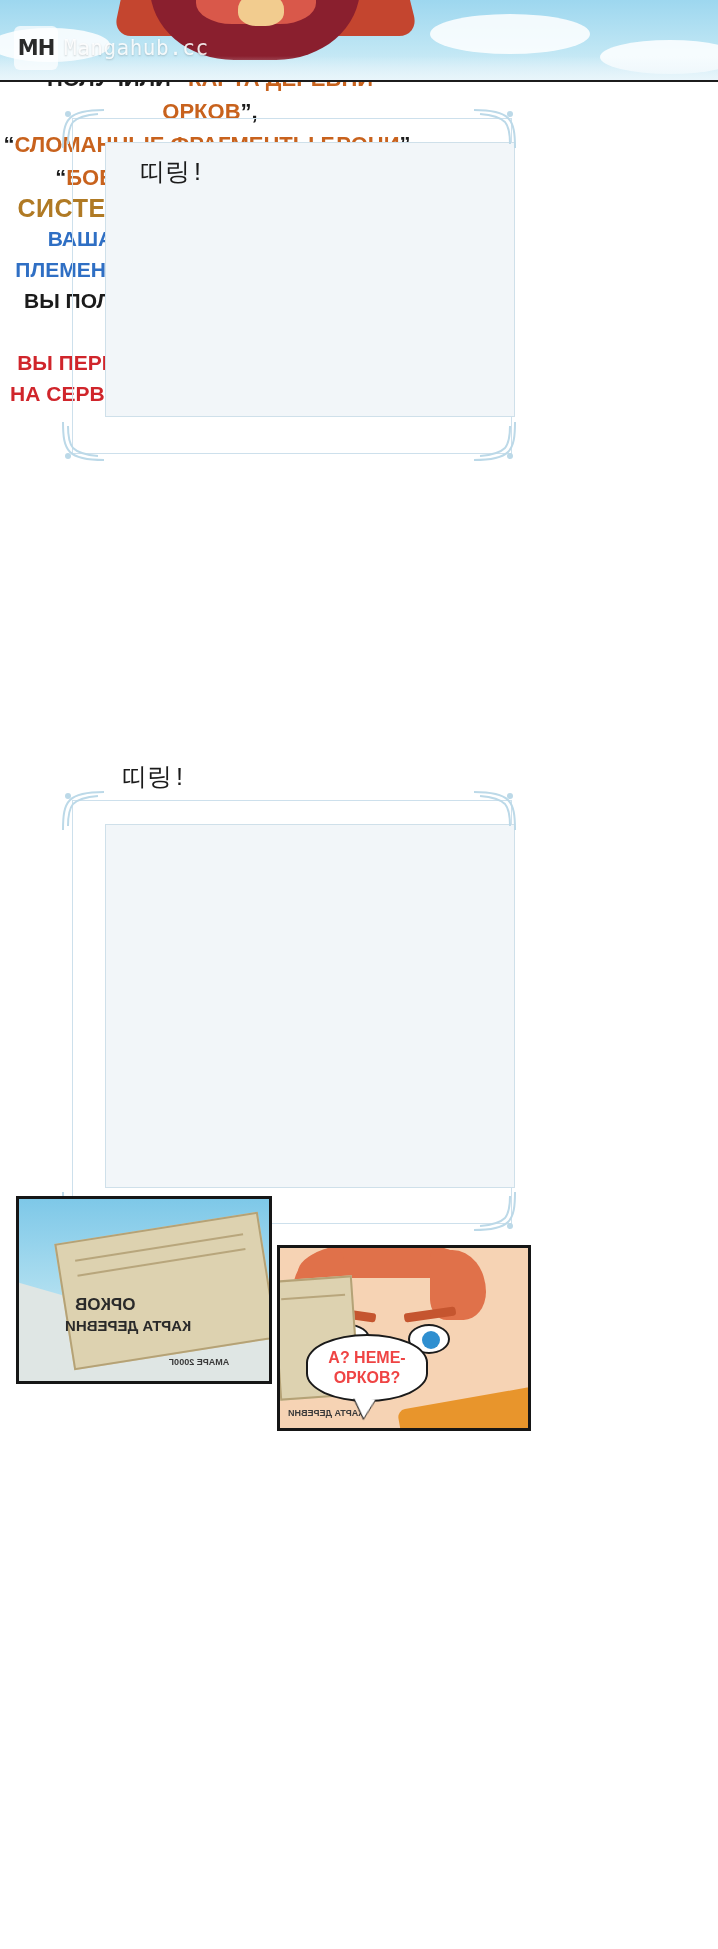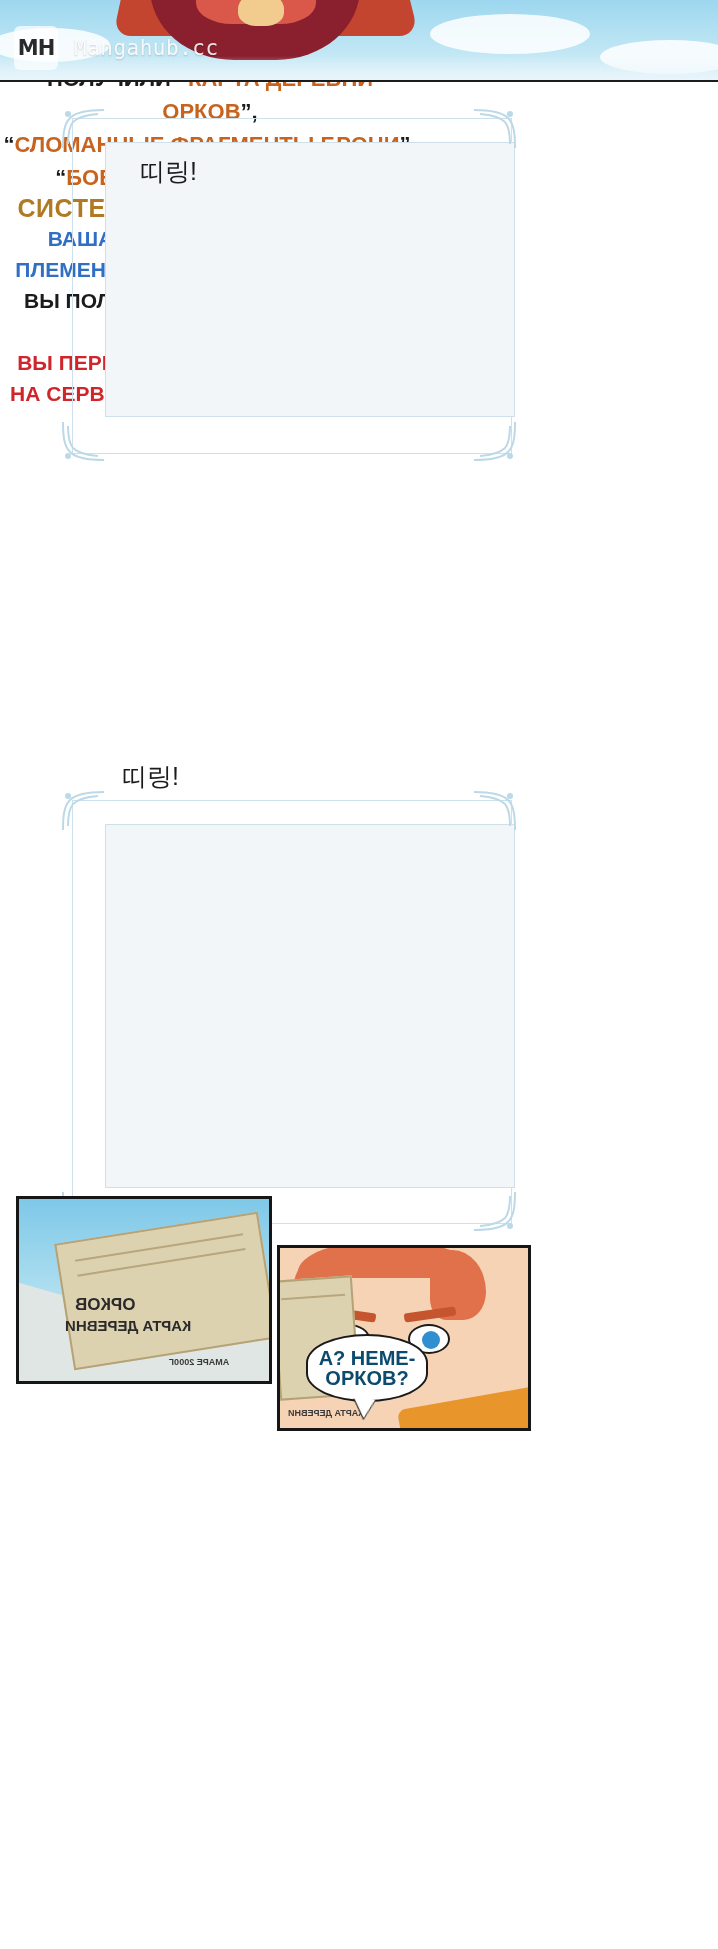--- a/index.html
+++ b/index.html
@@ -76,21 +76,21 @@
     left: 0; top: 80px; width: 718px; height: 2px;
     background: #1c1c1c;
   }
 
   
   .watermark {
     position: absolute;
     left: 14px; top: 26px;
     display: flex;
     align-items: center;
-    gap: 16px;
+    gap: 6px;
     z-index: 6;
   }
   .wm-badge {
     width: 44px; height: 44px;
     background: rgba(255,255,255,.72);
     border-radius: 6px;
     display: flex; align-items: center; justify-content: center;
     color: #2a2a2a;
     font-size: 21px;
     font-weight: bold;
@@ -117,21 +117,21 @@
   }
   .corner {
     position: absolute;
     width: 46px; height: 46px;
     color: #bcd9e8;
   }
   .corner svg { width: 100%; height: 100%; display: block; }
 
   .ding {
     position: absolute;
-    font-family: Liberation Sans, sans-serif;
+    font-family: Liberation Mono, monospace;
     font-size: 25px;
     color: #1b1b1b;
     white-space: nowrap;
   }
 
   .sys-title {
     font-family: "Liberation Sans", sans-serif;
     font-weight: bold;
     font-size: 25px;
     color: #b07a24;
@@ -190,23 +190,23 @@
     border: 2px solid #1a1a1a;
     border-radius: 50% / 42%;
     display: flex;
     align-items: center;
     justify-content: center;
     text-align: center;
   }
   .bubble span {
     font-family: "Liberation Sans", sans-serif;
     font-weight: bold;
-    font-size: 20px;
+    font-size: 16px;
     line-height: 20px;
-    color: #0c4a6e;
+    color: #ef4444;
   }
   .bubble-tail {
     position: absolute;
     width: 0; height: 0;
     border-left: 13px solid transparent;
     border-right: 9px solid transparent;
     border-top: 20px solid #ffffff;
     filter: drop-shadow(0 2px 0 #1a1a1a);
   }
 

